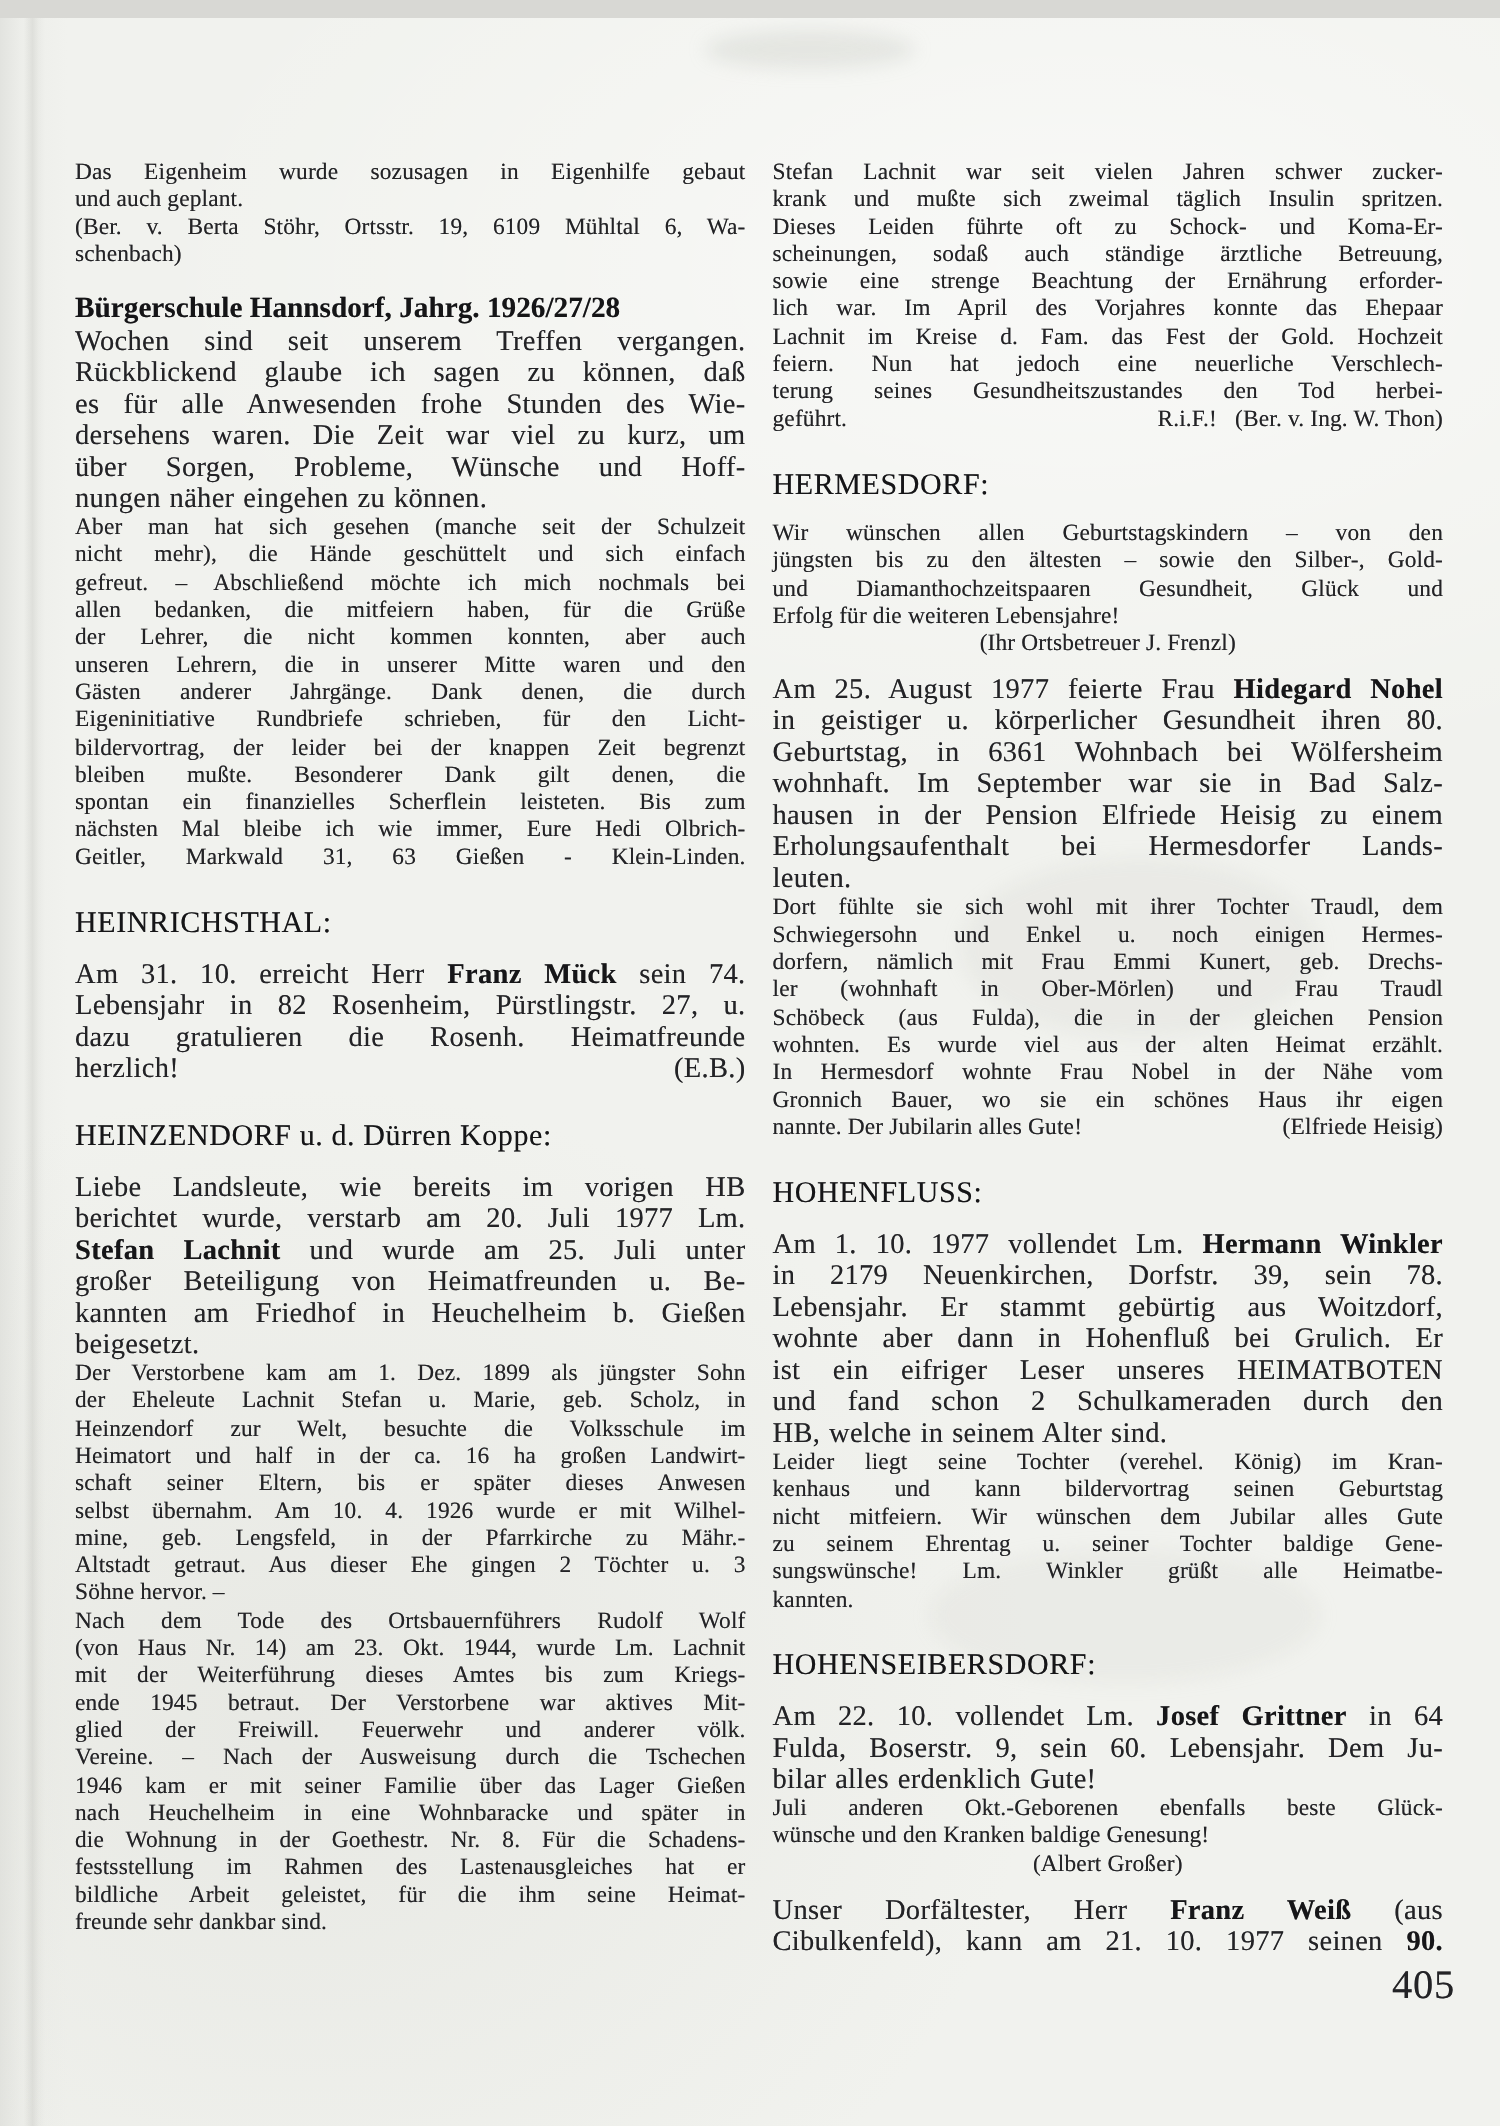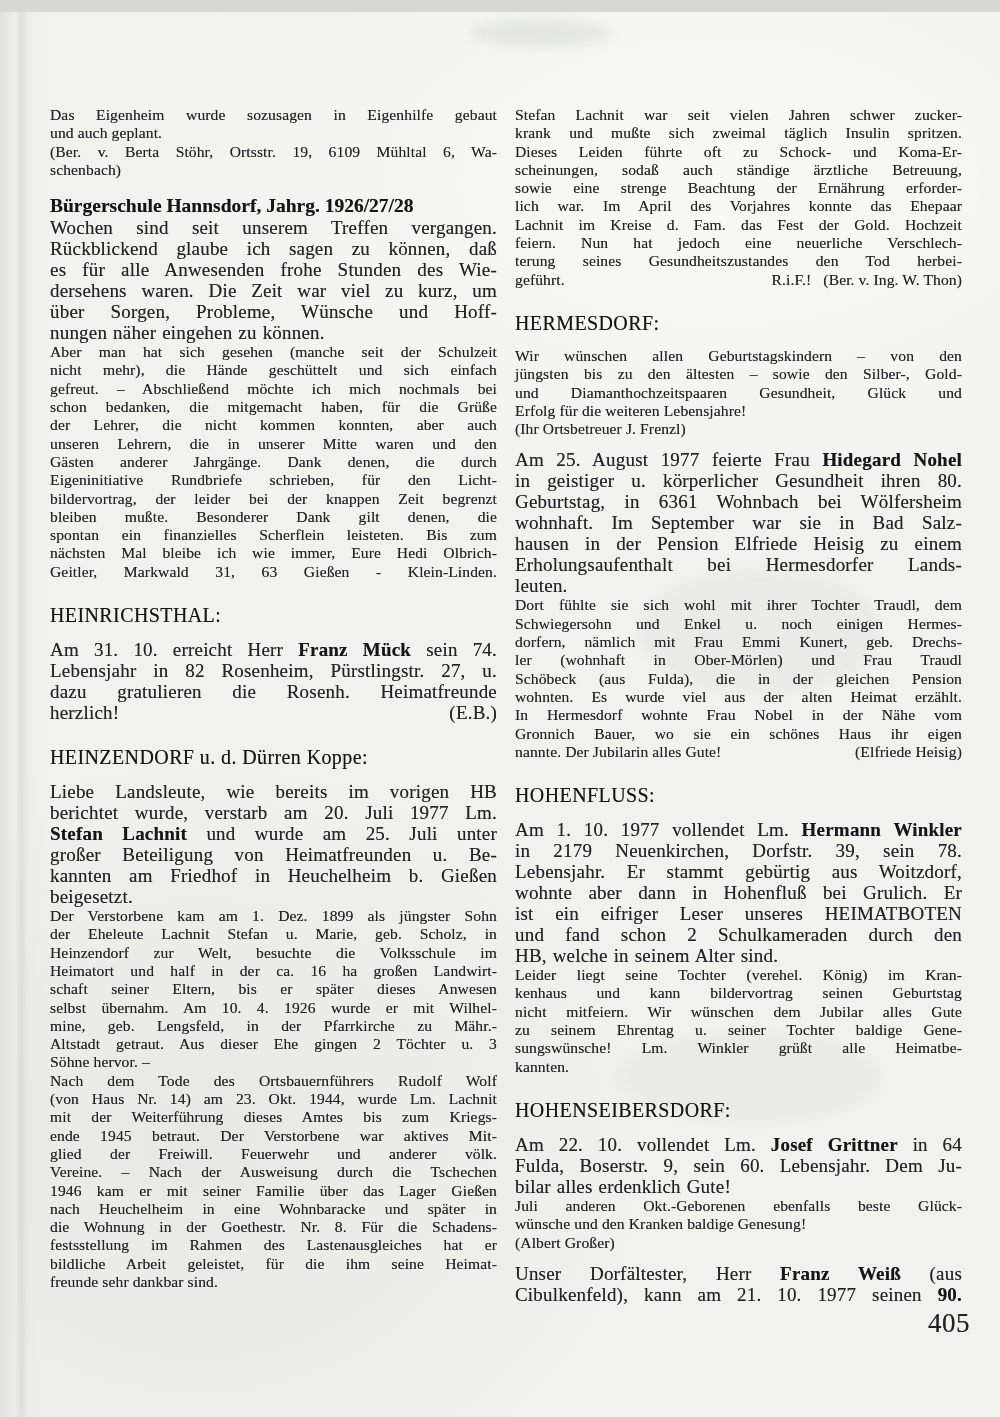--- a/index.html
+++ b/index.html
@@ -33,21 +33,21 @@
 
   .p-large, .p-small, .h-caps, .h-title { text-shadow:0 0 0.4px rgba(35,35,40,0.55); }
   .p-large { font-size:19px;   line-height:21px;   letter-spacing:0.2px; word-spacing:1px; }
   .p-small { font-size:15.6px; line-height:18.3px; letter-spacing:0.1px; }
   .h-caps  { font-size:20px;   line-height:22px;   font-weight:normal; letter-spacing:0.4px; margin:23px 0 13px; color:#151517; }
   .h-title { font-size:19.5px; line-height:22px;   font-weight:bold; margin:16px 0 0;      color:#151517; }
   .p-small + .p-large { margin-top:11px; }
 
   .ln.just  { text-align:justify; text-align-last:justify; }
   .ln.left  { text-align:left; }
-  .ln.right { text-align:left; }
+  .ln.right { text-align:center; }
   .ln.split { display:flex; justify-content:space-between; }
   b { font-weight:bold; color:#161618; }
 
   .page-number {
     position:absolute; right:30px; bottom:90px;
     font-size:27px; letter-spacing:0.5px;
     text-shadow:0 0 0.4px rgba(35,35,40,0.55);
   }
 </style>
 </head>
@@ -75,21 +75,21 @@
           <div class="ln just">Rückblickend glaube ich sagen zu können, daß</div>
           <div class="ln just">es für alle Anwesenden frohe Stunden des Wie-</div>
           <div class="ln just">dersehens waren. Die Zeit war viel zu kurz, um</div>
           <div class="ln just">über Sorgen, Probleme, Wünsche und Hoff-</div>
           <div class="ln left">nungen näher eingehen zu können.</div>
         </div>
         <div class="p-small">
           <div class="ln just">Aber man hat sich gesehen (manche seit der Schulzeit</div>
           <div class="ln just">nicht mehr), die Hände geschüttelt und sich einfach</div>
           <div class="ln just">gefreut. – Abschließend möchte ich mich nochmals bei</div>
-          <div class="ln just">schon bedanken, die mitgemacht haben, für die Grüße</div>
+          <div class="ln just">allen bedanken, die mitfeiern haben, für die Grüße</div>
           <div class="ln just">der Lehrer, die nicht kommen konnten, aber auch</div>
           <div class="ln just">unseren Lehrern, die in unserer Mitte waren und den</div>
           <div class="ln just">Gästen anderer Jahrgänge. Dank denen, die durch</div>
           <div class="ln just">Eigeninitiative Rundbriefe schrieben, für den Licht-</div>
           <div class="ln just">bildervortrag, der leider bei der knappen Zeit begrenzt</div>
           <div class="ln just">bleiben mußte. Besonderer Dank gilt denen, die</div>
           <div class="ln just">spontan ein finanzielles Scherflein leisteten. Bis zum</div>
           <div class="ln just">nächsten Mal bleibe ich wie immer, Eure Hedi Olbrich-</div>
           <div class="ln just">Geitler, Markwald 31, 63 Gießen - Klein-Linden.</div>
         </div>

